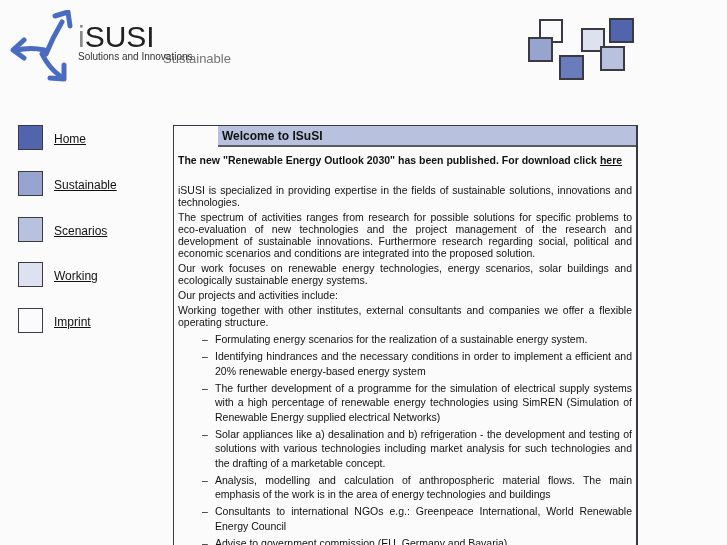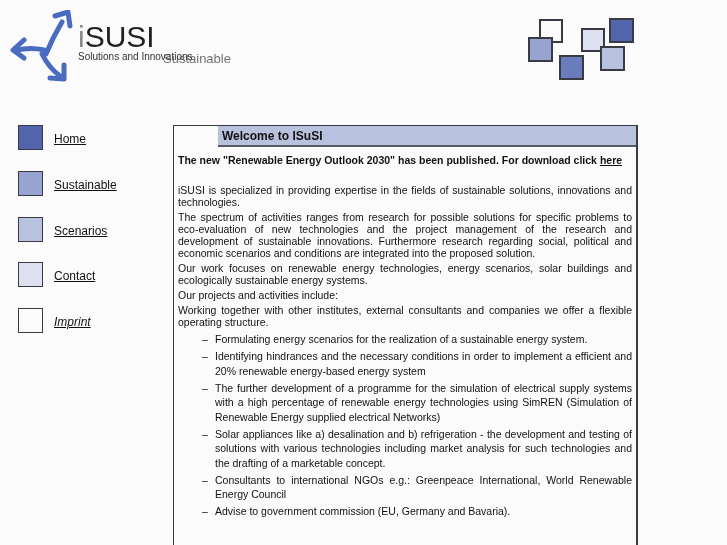--- a/index.html
+++ b/index.html
@@ -112,23 +112,23 @@
     <a class="nav-item" style="top:46px;">
       <span class="nav-swatch" style="background:#98a4d0;"></span>
       <span class="nav-label">Sustainable</span>
     </a>
     <a class="nav-item" style="top:92px;">
       <span class="nav-swatch" style="background:#b8c2de;"></span>
       <span class="nav-label">Scenarios</span>
     </a>
     <a class="nav-item" style="top:137px;">
       <span class="nav-swatch" style="background:#dde1f0;"></span>
-      <span class="nav-label">Contact</span>
+      <span class="nav-label">Working</span>
     </a>
-    <a class="nav-item" style="top:183px;font-style:italic;">
+    <a class="nav-item" style="top:183px;">
       <span class="nav-swatch" style="background:#fbfbfb;"></span>
       <span class="nav-label">Imprint</span>
     </a>
   </nav>
 
   <section class="main">
     <div class="main-header">Welcome to ISuSI</div>
     <div class="content">
       <div class="announce">
         <span>The new "Renewable Energy Outlook 2030" has been published. For download click </span><a>here</a>
@@ -136,19 +136,20 @@
       <p>iSUSI is specialized in providing expertise in the fields of sustainable solutions, innovations and technologies.</p>
       <p>The spectrum of activities ranges from research for possible solutions for specific problems to eco-evaluation of new technologies and the project management of the research and development of sustainable innovations. Furthermore research regarding social, political and economic scenarios and conditions are integrated into the proposed solution.</p>
       <p>Our work focuses on renewable energy technologies, energy scenarios, solar buildings and ecologically sustainable energy systems.</p>
       <p>Our projects and activities include:</p>
       <p>Working together with other institutes, external consultants and companies we offer a flexible operating structure.</p>
       <ul>
         <li>Formulating energy scenarios for the realization of a sustainable energy system.</li>
         <li>Identifying hindrances and the necessary conditions in order to implement a efficient and 20% renewable energy-based energy system</li>
         <li>The further development of a programme for the simulation of electrical supply systems with a high percentage of renewable energy technologies using SimREN (Simulation of Renewable Energy supplied electrical Networks)</li>
         <li>Solar appliances like a) desalination and b) refrigeration - the development and testing of solutions with various technologies including market analysis for such technologies and the drafting of a marketable concept.</li>
+        <li>Analysis, modelling and calculation of anthropospheric material flows. The main emphasis of the work is in the area of energy technologies and buildings</li>
         <li>Consultants to international NGOs e.g.: Greenpeace International, World Renewable Energy Council</li>
         <li>Advise to government commission (EU,  Germany and Bavaria).</li>
       </ul>
     </div>
   </section>
 
 </div>
 
 </body></html>

